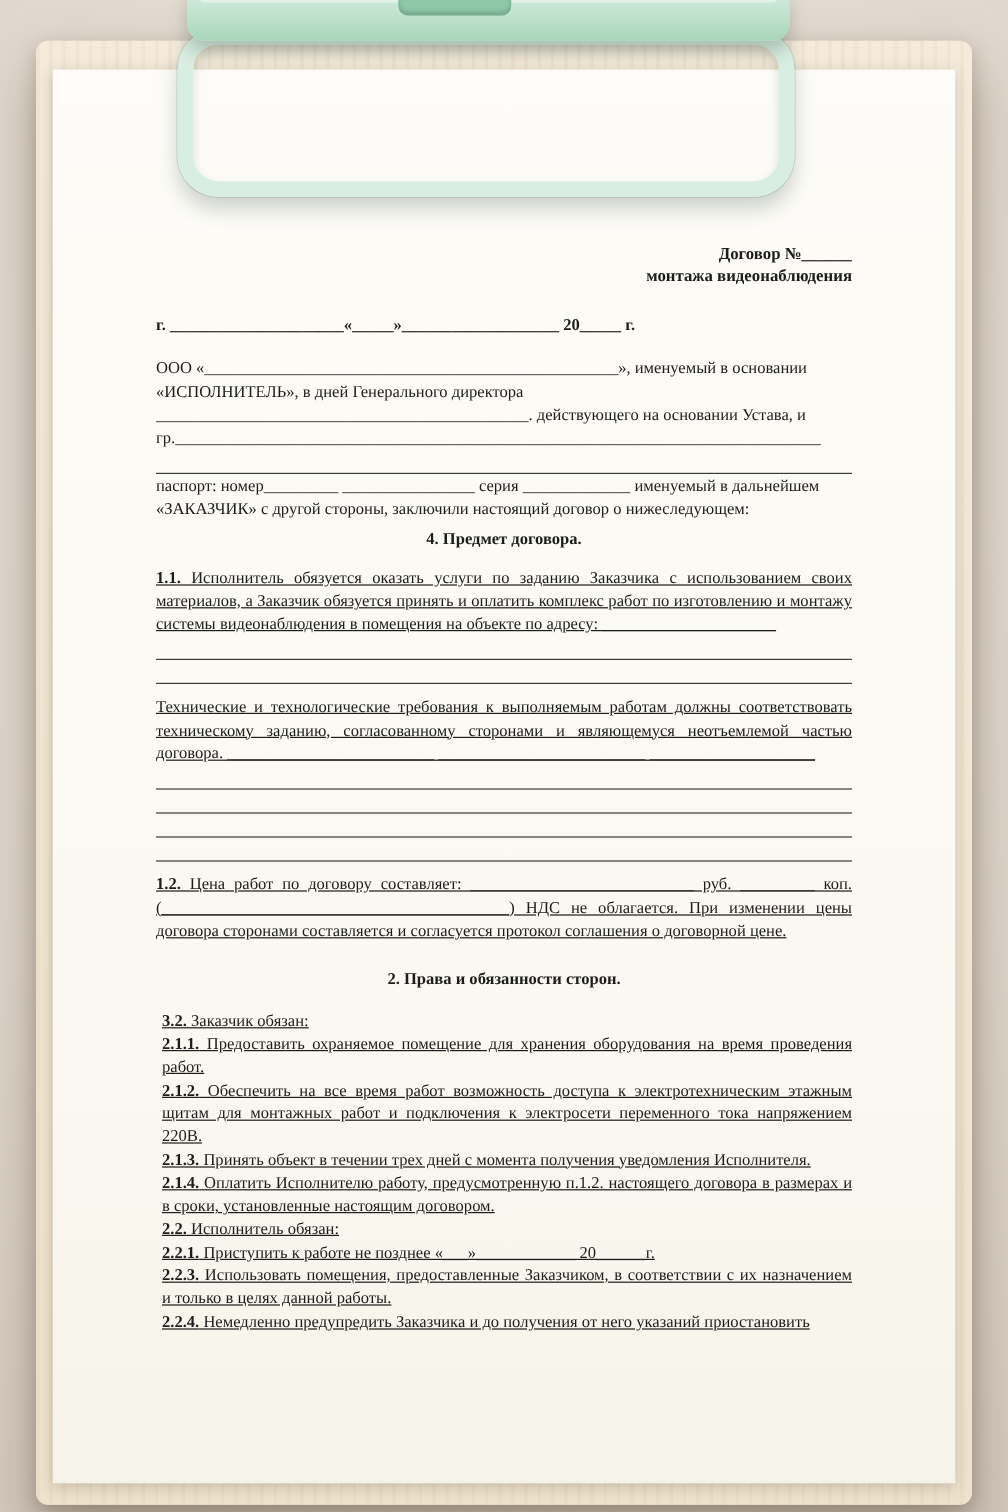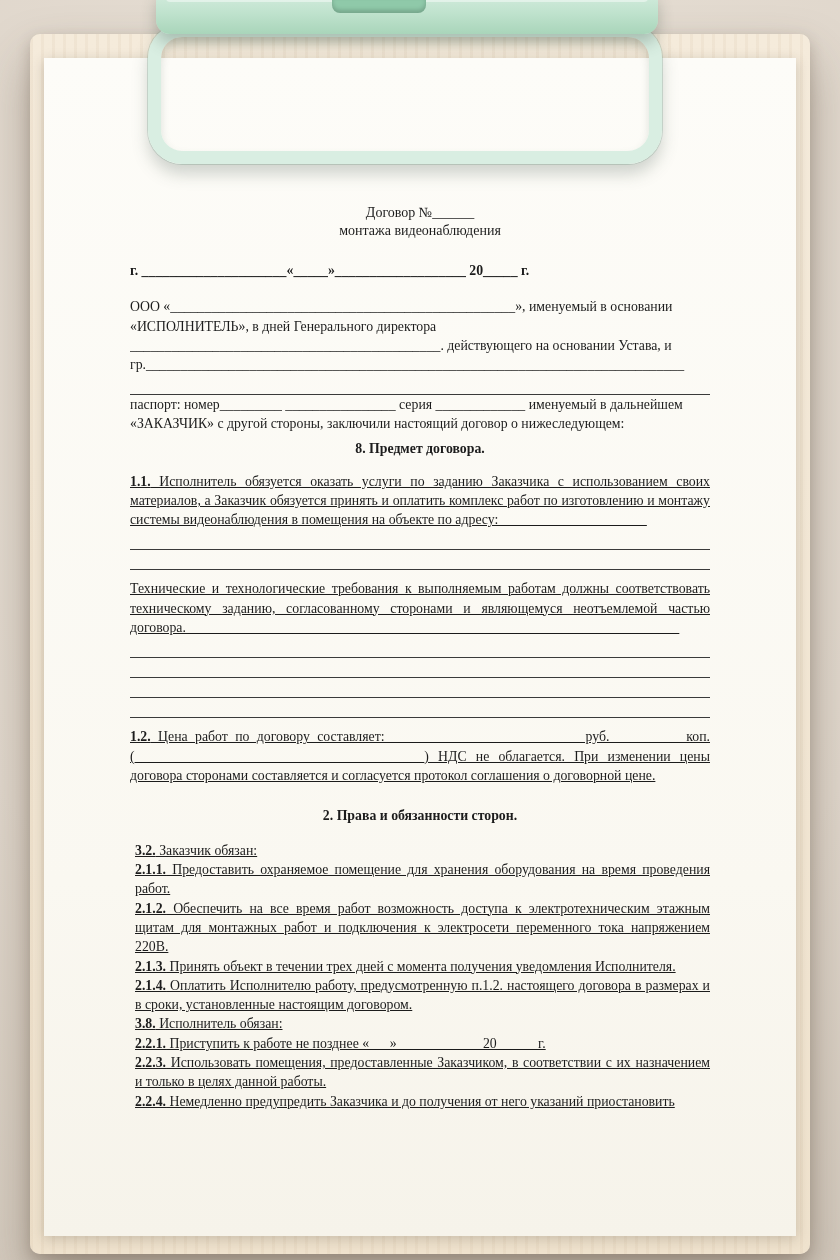--- a/index.html
+++ b/index.html
@@ -55,21 +55,21 @@
     position: absolute; left: 332px; top: 0; width: 94px; height: 13px;
     background: #8fc9a9; border-radius: 0 0 8px 8px;
     box-shadow: inset 0 -3px 4px rgba(0, 0, 0, 0.18);
   }
   
   .content {
     position: absolute; left: 86px; right: 86px; top: 146px; bottom: 20px;
     color: var(--ink, #1c1c1c);
     font-size: 13.8px; line-height: 1.4;
   }
-  .title { text-align: center; font-weight: normal; font-size: 14px; line-height: 1.32; margin-bottom: 20px; }
+  .title { text-align: right; font-weight: bold; font-size: 14px; line-height: 1.32; margin-bottom: 20px; }
   .dateline { display: flex; justify-content: flex-start; font-weight: bold; margin-bottom: 17px; }
   .blk-line { white-space: nowrap; overflow: hidden; }
   .blk-rule { height: 19.3px; border-bottom: 1px solid #3a3a3a; }
   .blk-h { text-align: center; font-weight: bold; margin: 6px 0 13px; }
   .blk-p { text-align: justify; text-decoration: underline; }
   .blk-p b { font-weight: bold; }
   .mt-sm { margin-top: 9px; }
   .gap-lg { margin-top: 21px; margin-bottom: 15px; }
   .item { padding-left: 5px; }
 </style>
@@ -90,37 +90,37 @@
         <span>«_____»___________________ 20_____ г.</span>
       </div>
       <div class="blocks">
           <div class="blk-line">ООО «__________________________________________________», именуемый в основании</div>
           <div class="blk-line">«ИСПОЛНИТЕЛЬ», в дней Генерального директора</div>
           <div class="blk-line">_____________________________________________. действующего на основании Устава, и</div>
           <div class="blk-line">гр.______________________________________________________________________________</div>
           <div class="blk-rule"></div>
           <div class="blk-line">паспорт: номер_________ ________________ серия _____________ именуемый в дальнейшем</div>
           <div class="blk-line">«ЗАКАЗЧИК» с другой стороны, заключили настоящий договор о нижеследующем:</div>
-          <div class="blk-h">8. Предмет договора.</div>
+          <div class="blk-h">4. Предмет договора.</div>
           <div class="blk-p"><b>1.1.</b>&nbsp;Исполнитель обязуется оказать услуги по заданию Заказчика с использованием своих материалов, а Заказчик обязуется принять и оплатить комплекс работ по изготовлению и монтажу системы видеонаблюдения в помещения на объекте по адресу: _____________________</div>
           <div class="blk-rule"></div>
           <div class="blk-rule"></div>
           <div class="blk-p mt-sm">Технические и технологические требования к выполняемым работам должны соответствовать техническому заданию, согласованному сторонами и являющемуся неотъемлемой частью договора. _________________________ _________________________ ____________________</div>
           <div class="blk-rule"></div>
           <div class="blk-rule"></div>
           <div class="blk-rule"></div>
           <div class="blk-rule"></div>
           <div class="blk-p mt-sm"><b>1.2.</b>&nbsp;Цена работ по договору составляет: ___________________________ руб. _________ коп. (__________________________________________) НДС не облагается. При изменении цены договора сторонами составляется и согласуется протокол соглашения о договорной цене.</div>
           <div class="blk-h gap-lg">2. Права и обязанности сторон.</div>
           <div class="blk-p item"><b>3.2.</b>&nbsp;Заказчик обязан:</div>
           <div class="blk-p item"><b>2.1.1.</b>&nbsp;Предоставить охраняемое помещение для хранения оборудования на время проведения работ.</div>
           <div class="blk-p item"><b>2.1.2.</b>&nbsp;Обеспечить на все время работ возможность доступа к электротехническим этажным щитам для монтажных работ и подключения к электросети переменного тока напряжением 220В.</div>
           <div class="blk-p item"><b>2.1.3.</b>&nbsp;Принять объект в течении трех дней с момента получения уведомления Исполнителя.</div>
           <div class="blk-p item"><b>2.1.4.</b>&nbsp;Оплатить Исполнителю работу, предусмотренную п.1.2. настоящего договора в размерах и в сроки, установленные настоящим договором.</div>
-          <div class="blk-p item"><b>3.8.</b>&nbsp;Исполнитель обязан:</div>
+          <div class="blk-p item"><b>2.2.</b>&nbsp;Исполнитель обязан:</div>
           <div class="blk-p item"><b>2.2.1.</b>&nbsp;Приступить к работе не позднее «___»____________ 20______г.</div>
           <div class="blk-p item"><b>2.2.3.</b>&nbsp;Использовать помещения, предоставленные Заказчиком, в соответствии с их назначением и только в целях данной работы.</div>
           <div class="blk-p item"><b>2.2.4.</b>&nbsp;Немедленно предупредить Заказчика и до получения от него указаний приостановить</div>
         </div>
     </div>
   </div>
 
   <div class="clip-wire"></div>
   <div class="clip-bar"></div>
   <div class="clip-hinge"></div>

